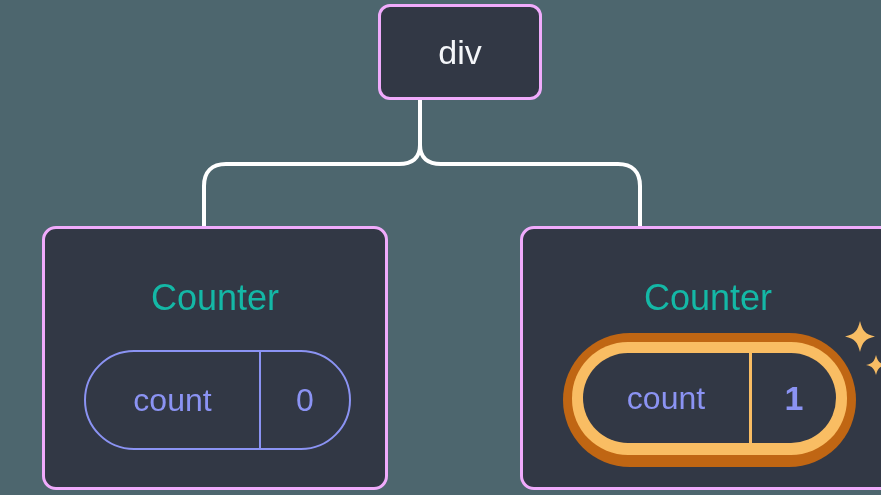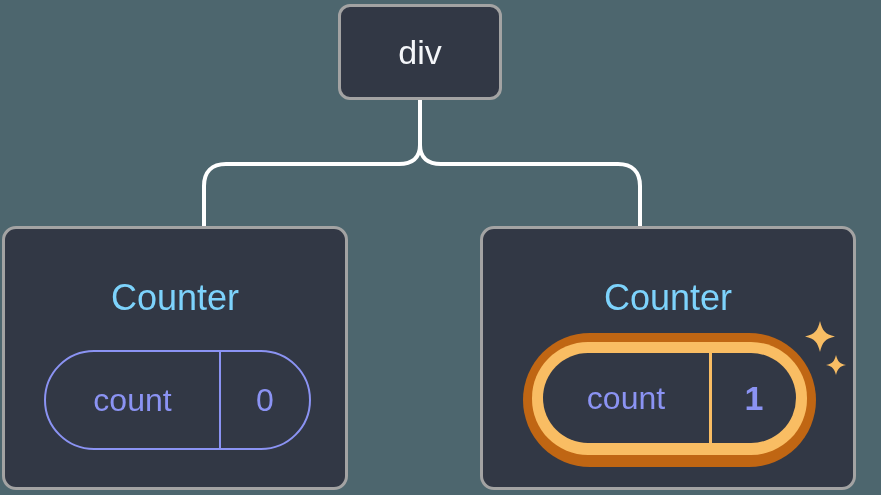--- a/index.html
+++ b/index.html
@@ -17,23 +17,24 @@
   }
   .connector-svg {
     position: absolute;
     left: 0; top: 0;
     width: 881px; height: 495px;
     pointer-events: none;
   }
   .node {
     position: absolute;
     background: #323845;
-    border: 3px solid #a3a3a3;
+    border: 3px solid #f0abfc;
     box-sizing: border-box;
     color: #f4f6f9;
+    margin-left: 40px;
   }
   .root-node {
     left: 338px; top: 4px;
     width: 164px; height: 96px;
     border-radius: 12px;
     display: flex;
     align-items: center;
     justify-content: center;
     font-size: 34px;
   }
@@ -44,21 +45,21 @@
   }
   .counter-card.left  { left: 2px;   width: 346px; }
   .counter-card.right { left: 480px; width: 376px; }
   .counter-title {
     position: absolute;
     left: 0; right: 0;
     top: 48px;
     text-align: center;
     font-size: 36px;
     font-weight: 500;
-    color: #7dd3fc;
+    color: #14b8a6;
   }
   
   .state-pill {
     position: absolute;
     left: 39px; top: 121px;
     width: 267px; height: 100px;
     box-sizing: border-box;
     border: 2px solid #8b93f3;
     border-radius: 50px;
     display: flex;

